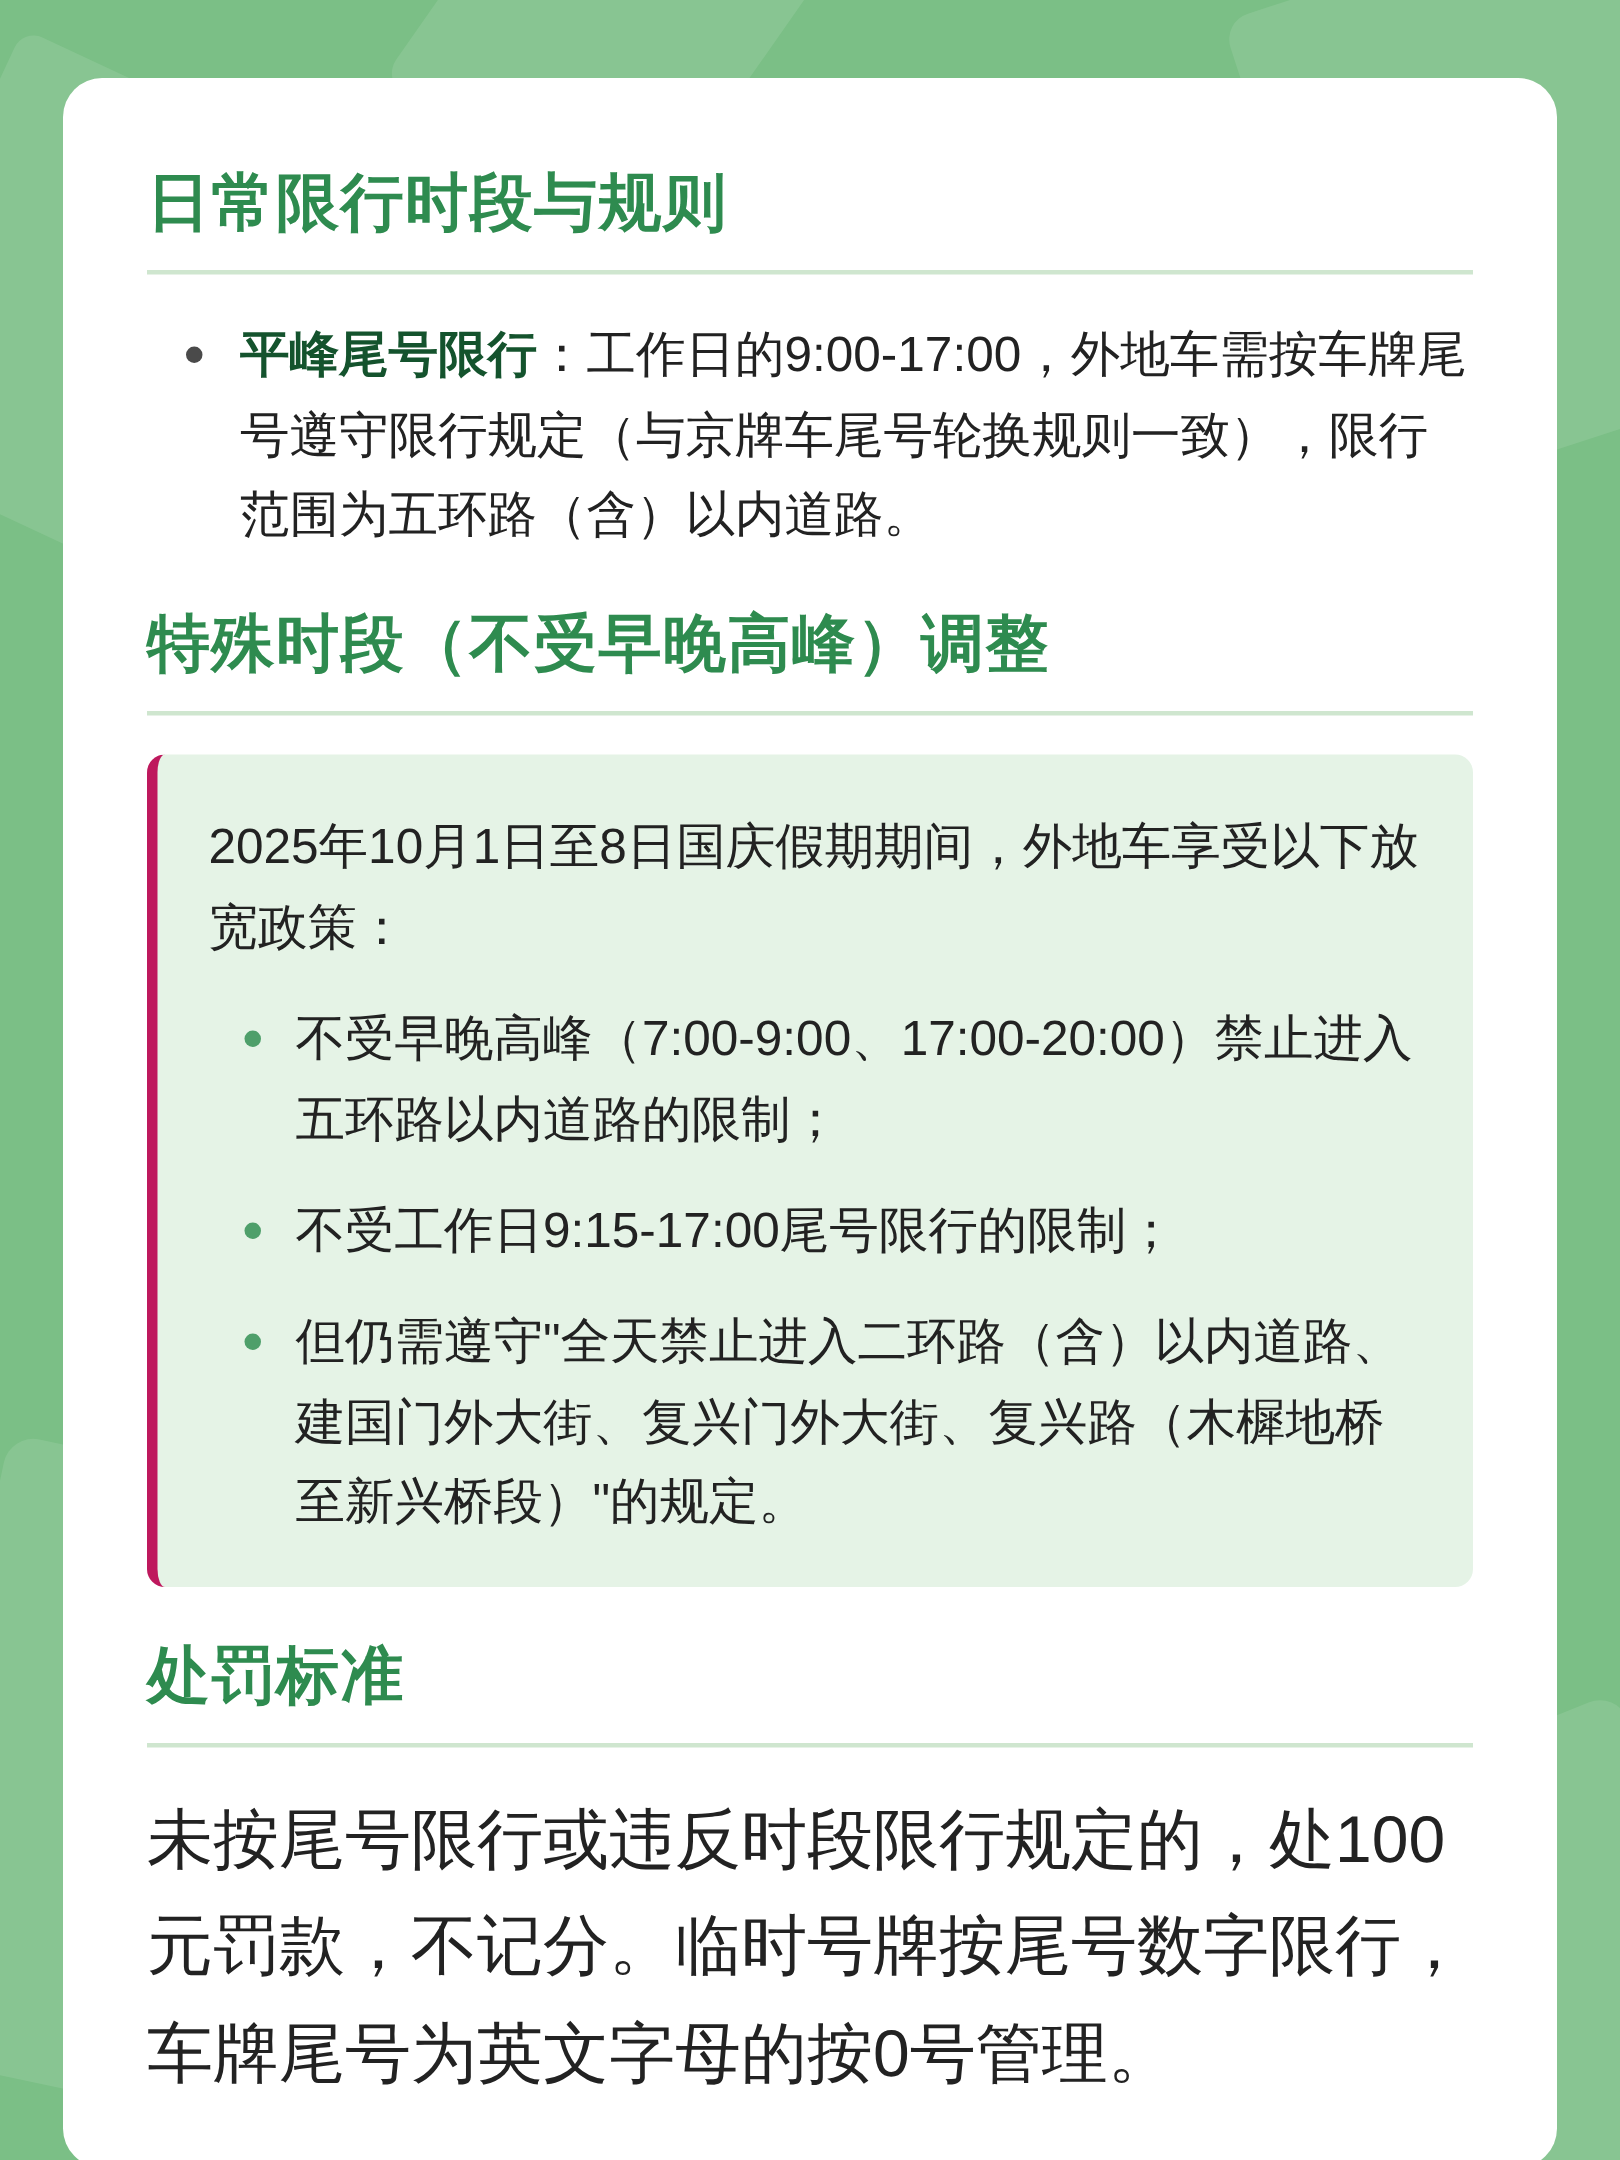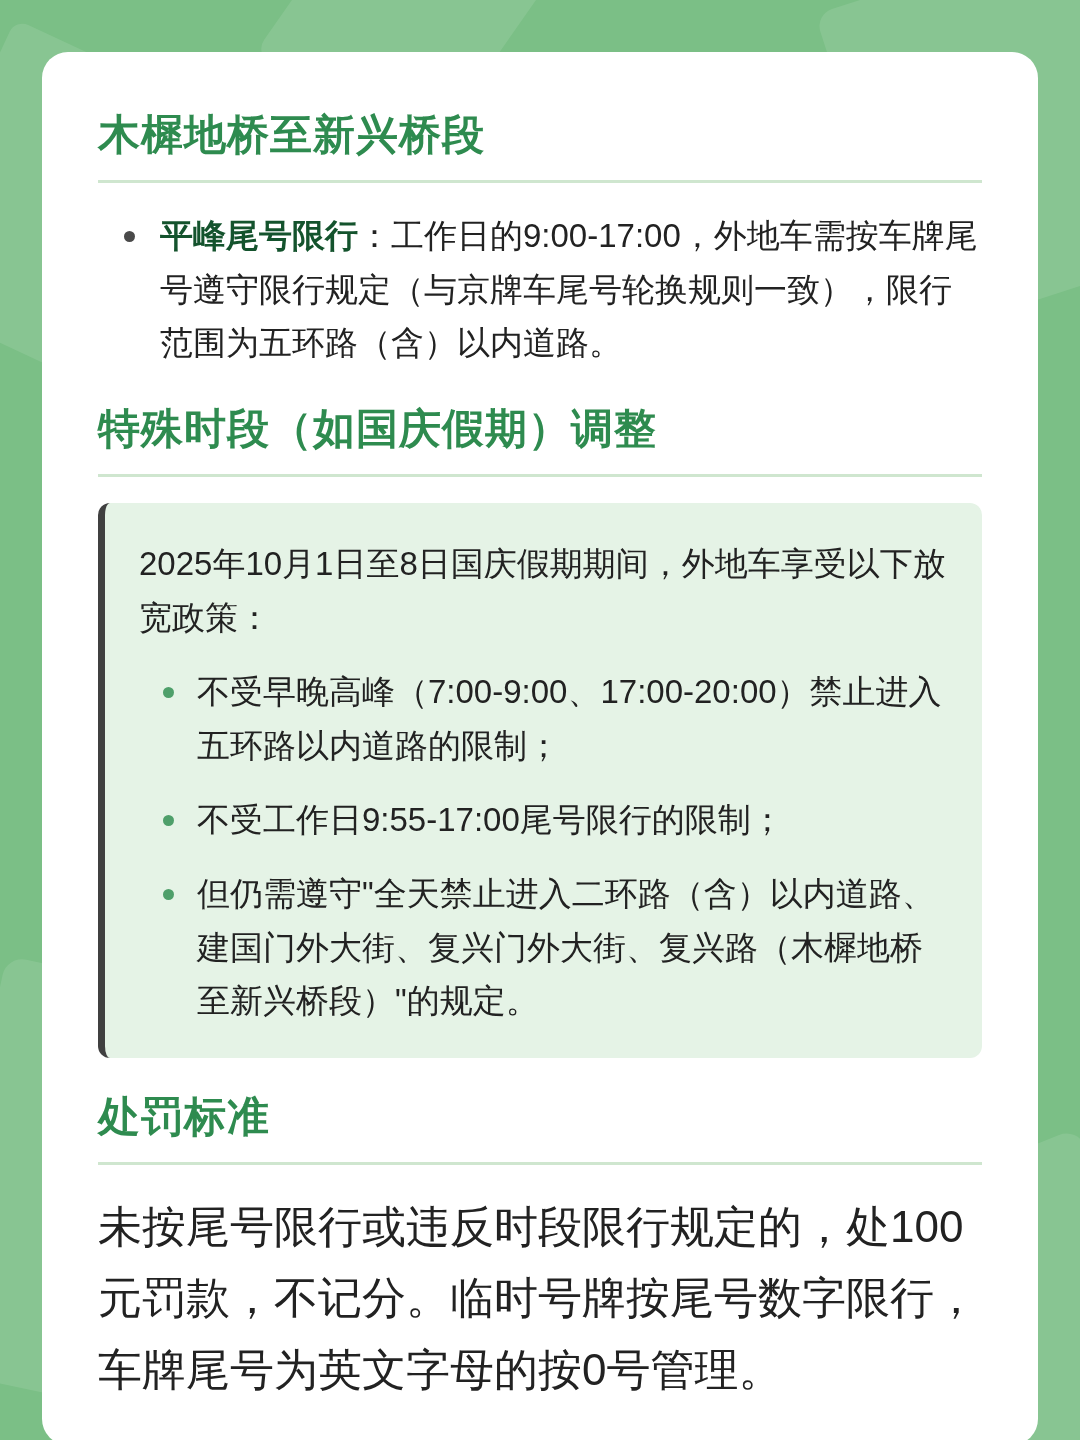--- a/index.html
+++ b/index.html
@@ -66,21 +66,21 @@
     top: 22px;
     width: 11px;
     height: 11px;
     border-radius: 50%;
     background: #4a4a4a;
   }
   .hl-red { color: #14532d; font-weight: bold; }
 
   .green-box {
     background: #e5f3e6;
-    border-left: 7px solid #404040;
+    border-left: 7px solid #be185d;
     border-radius: 12px;
     padding: 34px 34px 30px 34px;
     margin-bottom: 34px;
   }
   .green-box p.lead {
     font-size: 33px;
     line-height: 1.62;
     color: #222;
     margin-bottom: 18px;
   }
@@ -111,37 +111,37 @@
   <div class="blob b1"></div>
   <div class="blob b2"></div>
   <div class="blob b3"></div>
   <div class="blob b4"></div>
   <div class="blob b5"></div>
 </div>
 
 <div class="card">
 
   <div class="sec">
-    <h2 class="section-title">木樨地桥至新兴桥段</h2>
+    <h2 class="section-title">日常限行时段与规则</h2>
     <hr class="rule">
     <ul class="bullets">
       <li>
         <span class="hl-red">平峰尾号限行</span><span>：</span><span>工作日的9:00-17:00，外地车需按车牌尾号遵守限行规定（与京牌车尾号轮换规则一致），限行范围为五环路（含）以内道路。</span>
       </li>
     </ul>
   </div>
 
   <div class="sec">
-    <h2 class="section-title sub-title">特殊时段（如国庆假期）调整</h2>
+    <h2 class="section-title sub-title">特殊时段（不受早晚高峰）调整</h2>
     <hr class="rule">
     <div class="green-box">
       <p class="lead">2025年10月1日至8日国庆假期期间，外地车享受以下放宽政策：</p>
       <ul class="bullets">
         <li>不受早晚高峰（7:00-9:00、17:00-20:00）禁止进入五环路以内道路的限制；</li>
-        <li>不受工作日9:55-17:00尾号限行的限制；</li>
+        <li>不受工作日9:15-17:00尾号限行的限制；</li>
         <li>但仍需遵守"全天禁止进入二环路（含）以内道路、建国门外大街、复兴门外大街、复兴路（木樨地桥至新兴桥段）"的规定。</li>
       </ul>
     </div>
   </div>
 
   <div class="sec">
     <h2 class="section-title">处罚标准</h2>
     <hr class="rule">
     <p class="body-text">未按尾号限行或违反时段限行规定的，处100元罚款，不记分。临时号牌按尾号数字限行，车牌尾号为英文字母的按0号管理。</p>
   </div>

